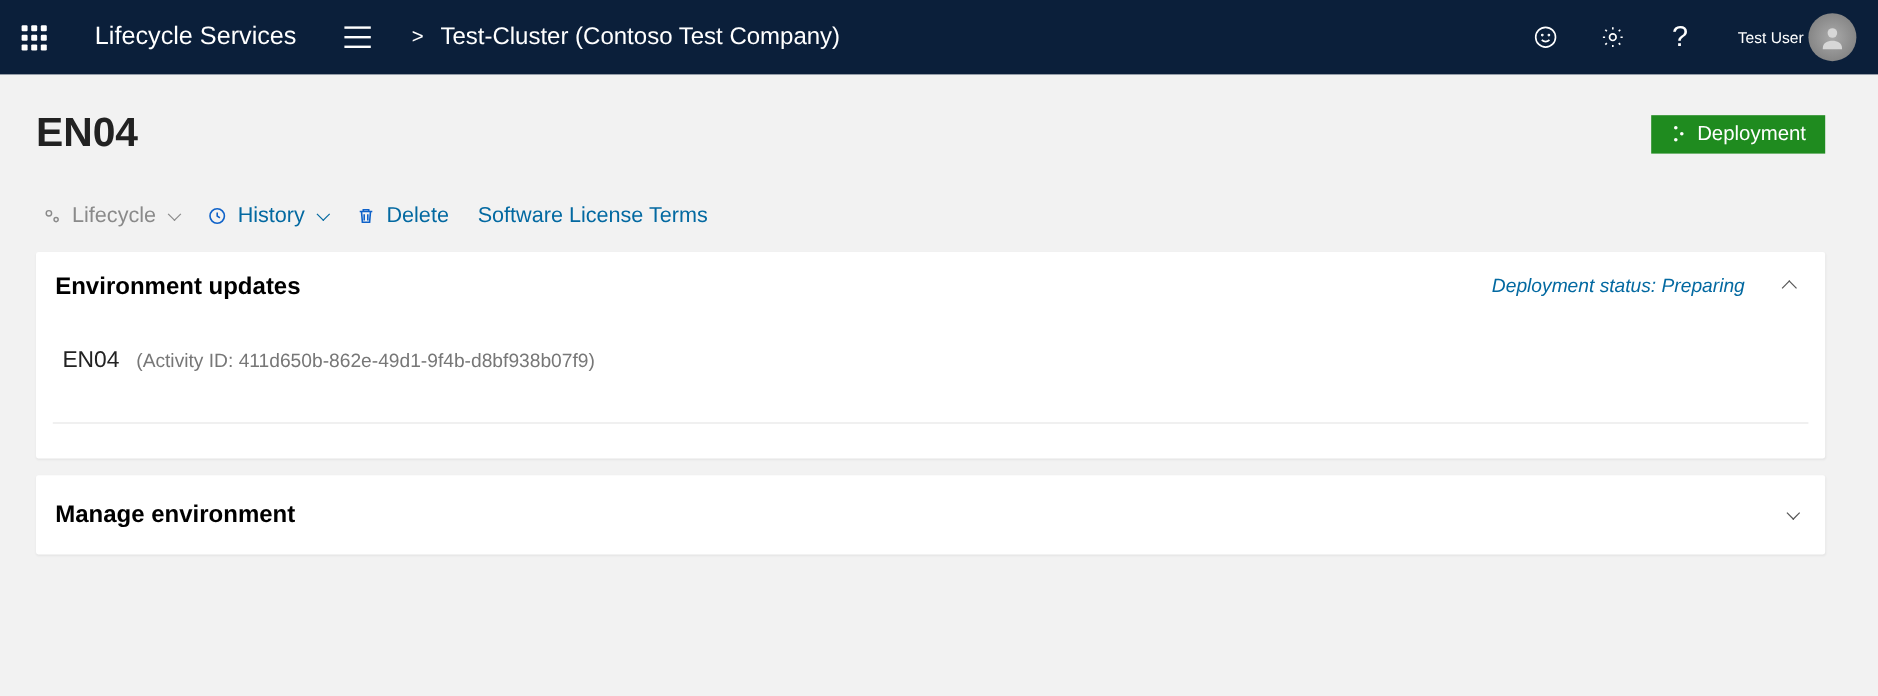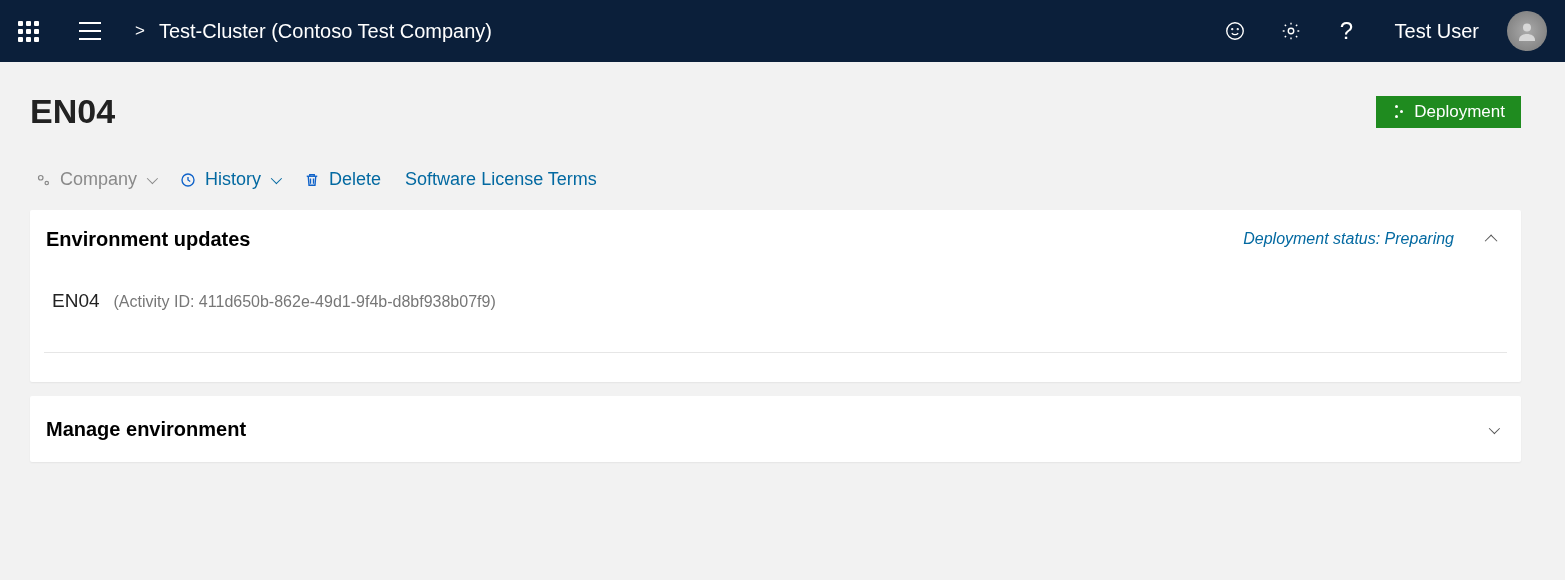--- a/index.html
+++ b/index.html
@@ -65,23 +65,23 @@
     height: 48px;
     display: flex;
     align-items: center;
     justify-content: center;
     cursor: pointer;
     margin-left: 8px;
   }
   .top-icon svg { width: 22px; height: 22px; stroke: #fff; fill: none; stroke-width:1.5;}
   .help-q { font-size: 24px; color: #fff; }
   .username {
-    font-size: 20px;
+    font-size: 13px;
     margin-left: 24px;
-    margin-right: 28px;
+    margin-right: 4px;
   }
   .avatar {
     width: 40px;
     height: 40px;
     border-radius: 50%;
     background: radial-gradient(circle at center, #aaa 0%, #777 100%);
     display:flex;align-items:center;justify-content:center;
     cursor:pointer;
   }
   .avatar svg{width:24px;height:24px;fill:#d7d7d7;}
@@ -199,20 +199,21 @@
     <span></span>
       <span></span>
       <span></span>
     <span></span>
       <span></span>
       <span></span>
     <span></span>
       <span></span>
       <span></span>
   </div>
+  <div class="brand">Lifecycle Services</div>
   <div class="hamburger">
     <span></span>
       <span></span>
       <span></span>
   </div>
   <div class="crumb-sep">&gt;</div>
   <div class="crumb">Test-Cluster (Contoso Test Company)</div>
   <div class="spacer"></div>
   <div class="top-icon">
     <svg viewBox="0 0 24 24">
@@ -255,21 +256,21 @@
   </div>
 
   <div class="toolbar">
     <div class="tb-item disabled">
       <span class="tb-icon">
         <svg viewBox="0 0 24 24" width="18" height="18" stroke="#8a8a8a" fill="none" stroke-width="1.6">
             <circle cx="9" cy="9" r="3"></circle>
             <circle cx="17" cy="16" r="2.3"></circle>
           </svg>
       </span>
-      <span>Company</span>
+      <span>Lifecycle</span>
       <span class="chev-down"></span>
     </div>
     <div class="tb-item accent">
       <span class="tb-icon">
         <svg viewBox="0 0 24 24" width="18" height="18" stroke="#0f62c9" fill="none" stroke-width="1.8">
             <circle cx="12" cy="12" r="8"></circle>
             <path d="M12 8v4l3 2"></path>
           </svg>
       </span>
       <span>History</span>

